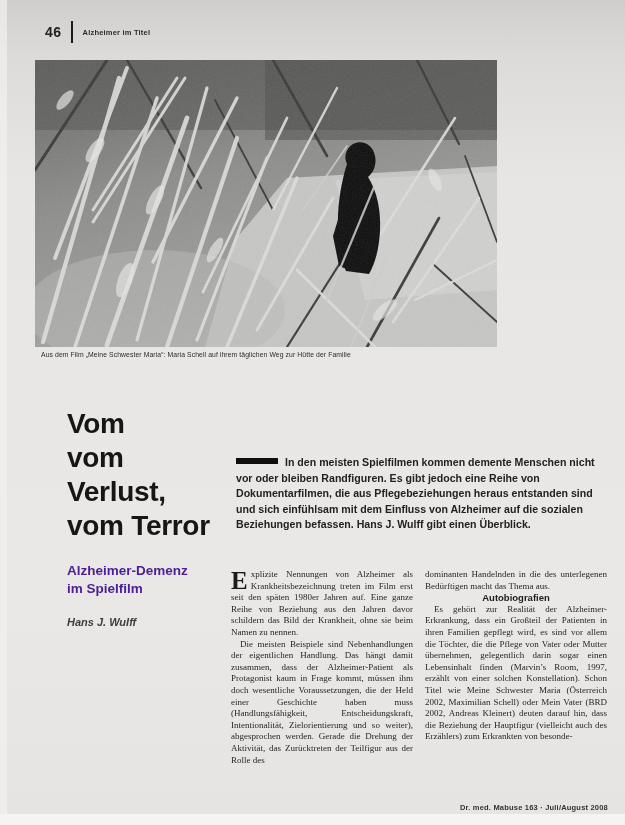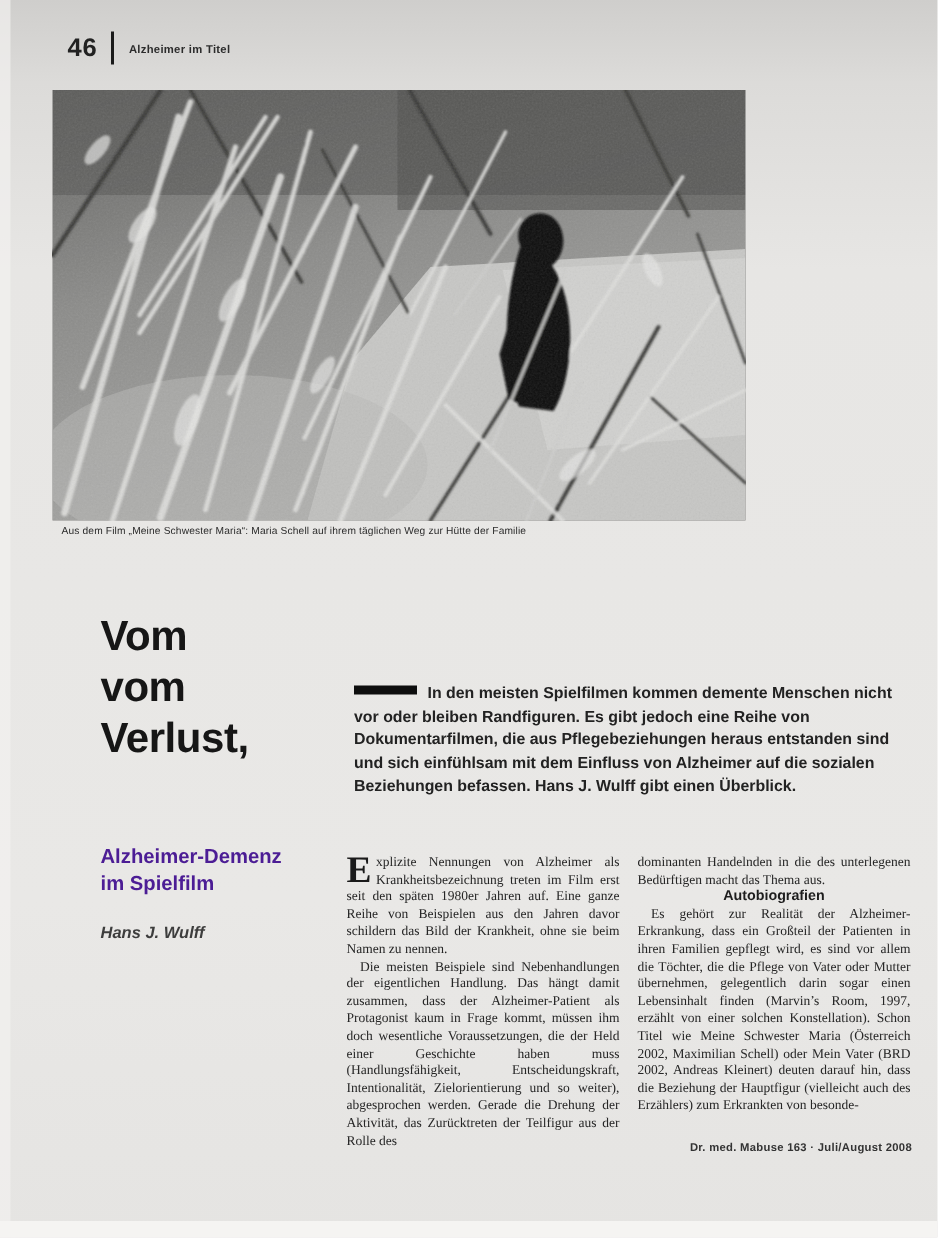--- a/index.html
+++ b/index.html
@@ -14,21 +14,21 @@
   .scan-edge-left {
     position: absolute; left: 0; top: 0; width: 7px; height: 825px;
     background: #f2f1ef; opacity: .7;
   }
   .scan-edge-bottom {
     position: absolute; left: 0; bottom: 0; width: 625px; height: 11px;
     background: #f5f4f2;
   }
   
   .page-header { position: absolute; left: 45px; top: 20px; height: 24px; display: flex; align-items: center; }
-  .page-number { font-size: 17px; font-weight: bold; letter-spacing: .5px; color: #222; }
+  .page-number { font-size: 14px; font-weight: bold; letter-spacing: .5px; color: #222; }
   .header-rule { width: 2px; height: 22px; background: #1a1a1a; margin: 0 10px 0 9px; }
   .section-title { font-size: 7.5px; font-weight: bold; color: #2c2c2c; letter-spacing: .2px; }
 
   
   .article-photo {
     position: absolute; left: 35px; top: 60px; width: 462px; height: 287px;
     background: #8a8a88; overflow: hidden;
   }
   .article-photo svg { display: block; width: 100%; height: 100%; }
 
@@ -81,21 +81,21 @@
     padding: 1px 3px 0 0; color: #1a1a1a;
   }
   .col-heading {
     font-family: "Liberation Sans", sans-serif;
     font-size: 9.5px; font-weight: bold; color: #1d1d1d;
     margin: 9px 0 5px 0; text-align: center;
   }
 
   
   .journal-footer {
-    position: absolute; right: 17px; top: 760px;
+    position: absolute; right: 17px; top: 803px;
     font-size: 7.5px; font-weight: bold; color: #333; letter-spacing: .2px;
   }
 </style>
 </head>
 <body>
 
 <div class="scan-edge-left"></div>
 
 <div class="page-header">
   <span class="page-number">46</span>
@@ -191,36 +191,37 @@
     <rect x="0" y="0" width="462" height="287" filter="url(#grain)" opacity="0.5"></rect>
   </svg>
 </div>
 
 <div class="photo-caption">Aus dem Film „Meine Schwester Maria“: Maria Schell auf ihrem täglichen Weg zur Hütte der Familie</div>
 
 <h1 class="article-title">
   <span>Vom</span>
   <span>vom</span>
   <span>Verlust,</span>
+  <span>vom Terror</span>
 </h1>
 
 <div class="article-subtitle">
   <span>Alzheimer-Demenz</span>
   <span>im Spielfilm</span>
 </div>
 
 <div class="author-byline">Hans J. Wulff</div>
 
 <div class="intro-block">
   <span class="intro-marker"></span><span>In den meisten Spielfilmen kommen demente Menschen nicht vor oder bleiben Randfiguren. Es gibt jedoch eine Reihe von Dokumentarfilmen, die aus Pflegebeziehungen heraus entstanden sind und sich einfühlsam mit dem Einfluss von Alzheimer auf die sozialen Beziehungen befassen. Hans J. Wulff gibt einen Überblick.</span>
 </div>
 
 <div class="body-columns">
   <div class="col col-left">
-    <p><span class="dropcap">E</span><span>xplizite Nennungen von Alzheimer als Krankheitsbezeichnung treten im Film erst seit den späten 1980er Jahren auf. Eine ganze Reihe von Beispielen aus den Jahren davor schildern das Bild der Krankheit, ohne sie beim Namen zu nennen.</span></p>
+    <p><span class="dropcap">E</span><span>xplizite Nennungen von Alzheimer als Krankheitsbezeichnung treten im Film erst seit den späten 1980er Jahren auf. Eine ganze Reihe von Beziehung aus den Jahren davor schildern das Bild der Krankheit, ohne sie beim Namen zu nennen.</span></p>
     <p class="indent">Die meisten Beispiele sind Nebenhandlungen der eigentlichen Handlung. Das hängt damit zusammen, dass der Alzheimer-Patient als Protagonist kaum in Frage kommt, müssen ihm doch wesentliche Voraussetzungen, die der Held einer Geschichte haben muss (Handlungsfähigkeit, Entscheidungskraft, Intentionalität, Zielorientierung und so weiter), abgesprochen werden. Gerade die Drehung der Aktivität, das Zurücktreten der Teilfigur aus der Rolle des</p>
   </div>
   <div class="col col-right">
     <p>dominanten Handelnden in die des unterlegenen Bedürftigen macht das Thema aus.</p>
     <p class="col-heading">Autobiografien</p>
     <p class="indent">Es gehört zur Realität der Alzheimer-Erkrankung, dass ein Großteil der Patienten in ihren Familien gepflegt wird, es sind vor allem die Töchter, die die Pflege von Vater oder Mutter übernehmen, gelegentlich darin sogar einen Lebensinhalt finden (Marvin’s Room, 1997, erzählt von einer solchen Konstellation). Schon Titel wie Meine Schwester Maria (Österreich 2002, Maximilian Schell) oder Mein Vater (BRD 2002, Andreas Kleinert) deuten darauf hin, dass die Beziehung der Hauptfigur (vielleicht auch des Erzählers) zum Erkrankten von besonde-</p>
   </div>
 </div>
 
 <div class="journal-footer">Dr. med. Mabuse 163 · Juli/August 2008</div>

